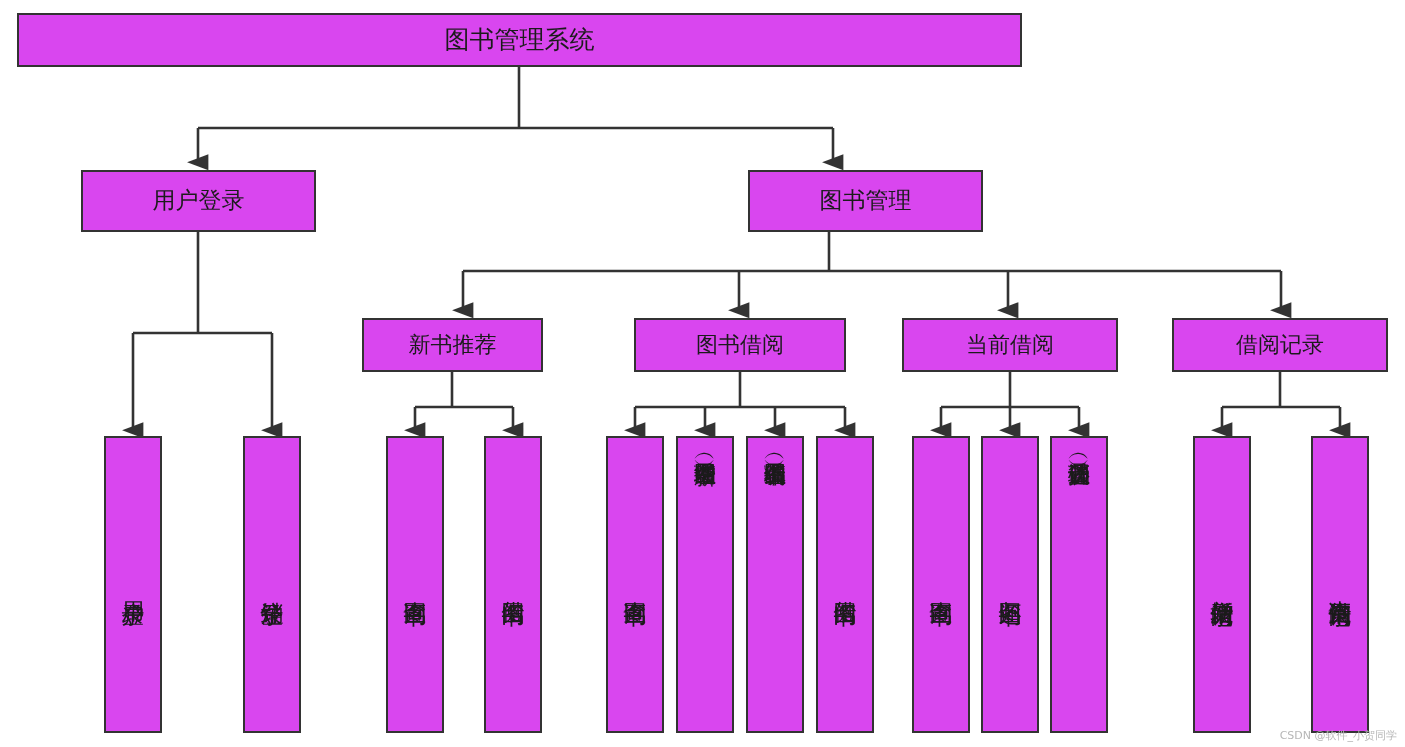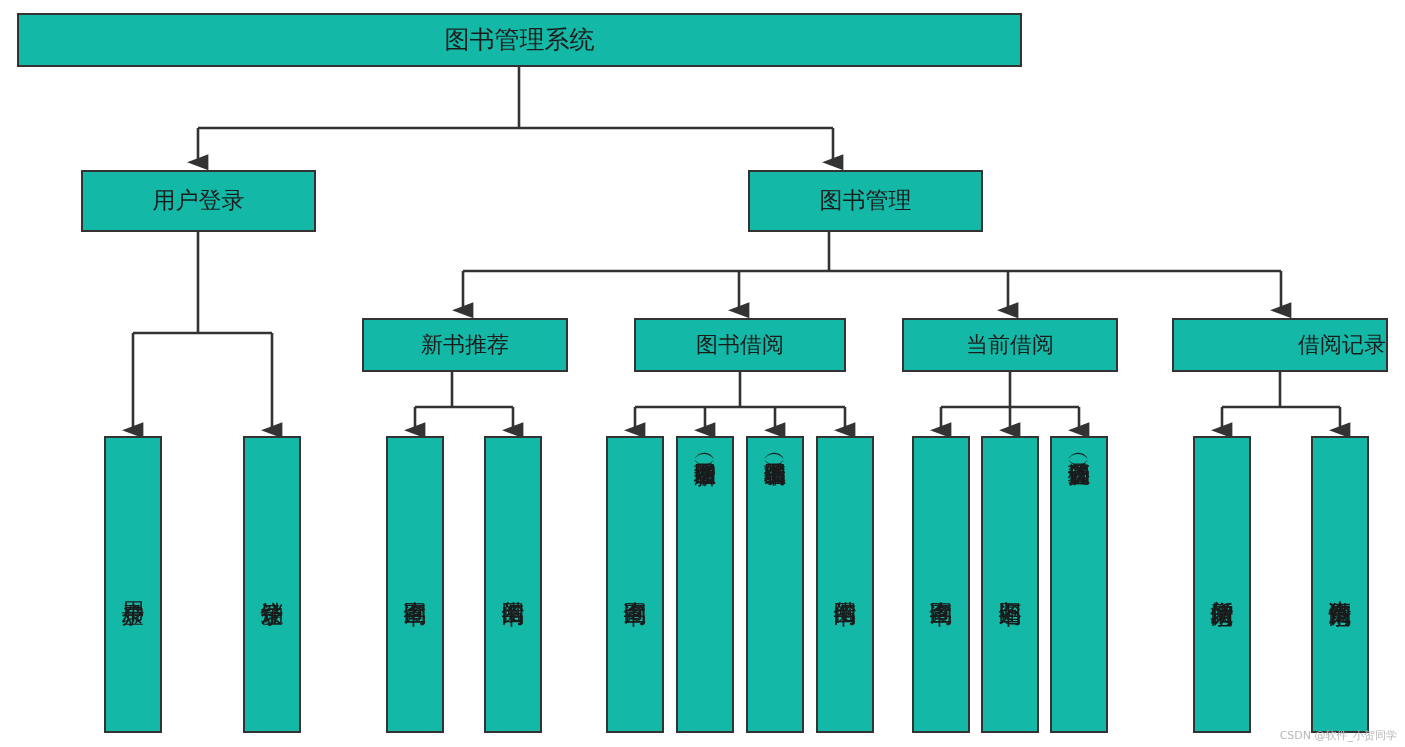--- a/index.html
+++ b/index.html
@@ -21,21 +21,21 @@
     position: absolute;
     left: 0;
     top: 0;
     width: 1405px;
     height: 747px;
     pointer-events: none;
   }
   .node {
     position: absolute;
     box-sizing: border-box;
-    background: #14b8a6;
+    background: #d946ef;
     border: 2.5px solid #333333;
     display: flex;
     align-items: center;
     justify-content: center;
   }
   .node .lbl {
     color: #1b1b1b;
     line-height: 1.12;
     white-space: nowrap;
   }
@@ -131,30 +131,30 @@
     <span class="lbl">图书管理系统</span>
   </div>
 
   <div class="node lvl2" style="left:81px; top:170px; width:235px; height:62px;">
     <span class="lbl">用户登录</span>
   </div>
   <div class="node lvl2" style="left:712px; top:170px; width:235px; height:62px;margin-left:36px;">
     <span class="lbl">图书管理</span>
   </div>
 
-  <div class="node lvl3" style="left:362px; top:318px; width:206px; height:54px;">
+  <div class="node lvl3" style="left:362px; top:318px; width:181px; height:54px;">
     <span class="lbl">新书推荐</span>
   </div>
   <div class="node lvl3" style="left:634px; top:318px; width:212px; height:54px;">
     <span class="lbl">图书借阅</span>
   </div>
   <div class="node lvl3" style="left:902px; top:318px; width:216px; height:54px;">
     <span class="lbl">当前借阅</span>
   </div>
-  <div class="node lvl3" style="left:1172px; top:318px; width:216px; height:54px;justify-content:flex-end;">
+  <div class="node lvl3" style="left:1172px; top:318px; width:216px; height:54px;">
     <span class="lbl">借阅记录</span>
   </div>
 
   <div class="node leaf centerv" style="left:104px; top:436px; width:58px; height:297px;">
     <span class="lbl">用户登录</span>
   </div>
   <div class="node leaf centerv" style="left:243px; top:436px; width:58px; height:297px;">
     <span class="lbl">注销登录</span>
   </div>
 

